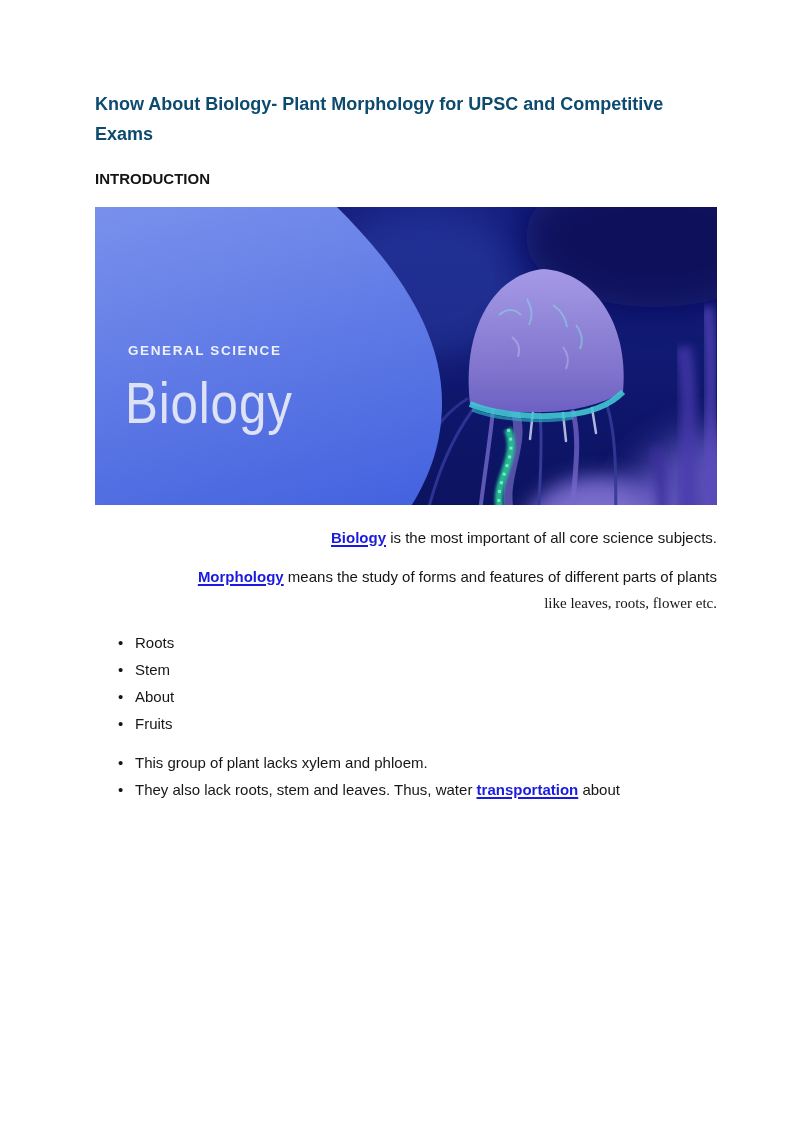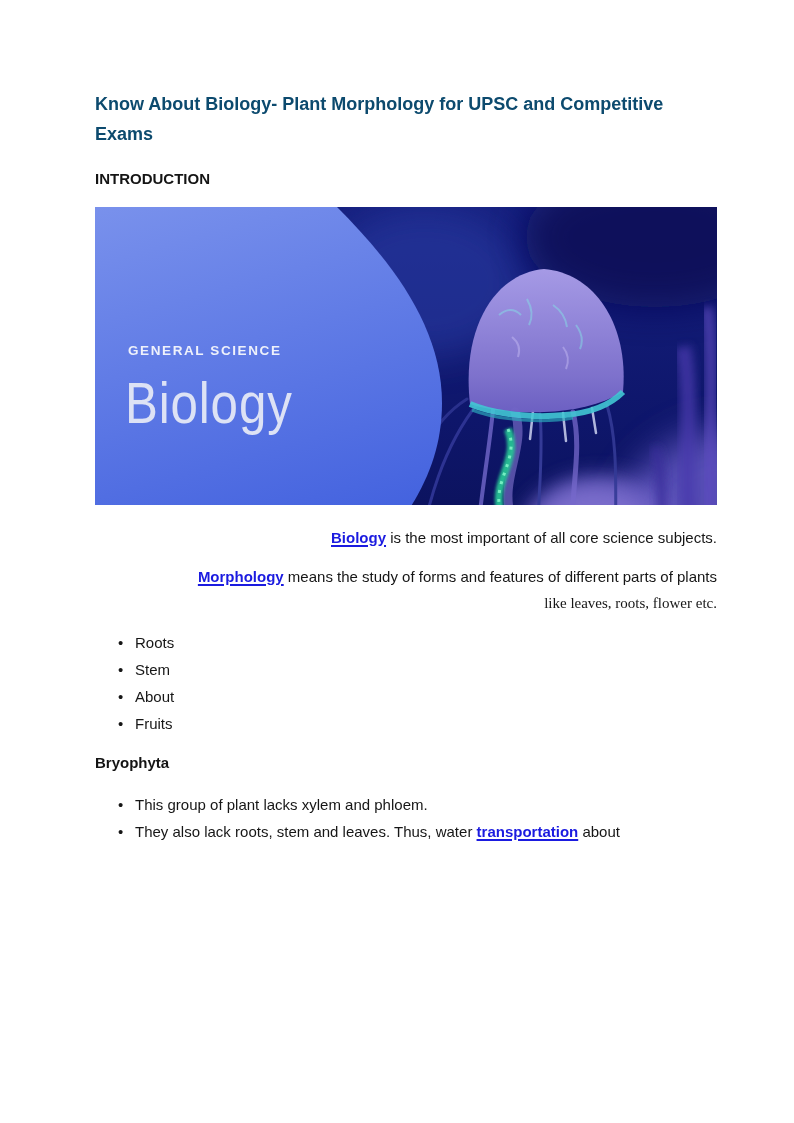--- a/index.html
+++ b/index.html
@@ -157,20 +157,19 @@
   <p class="para"><a href="#" class="doclink">Morphology</a><span> means the study of forms and features of different parts of plants</span><span class="blockline">like leaves, roots, flower etc.</span></p>
 
 
   <ul class="doclist">
     <li><span class="bullet">•</span><span>Roots</span></li>
     <li><span class="bullet">•</span><span>Stem</span></li>
     <li><span class="bullet">•</span><span>About</span></li>
     <li><span class="bullet">•</span><span>Fruits</span></li>
   </ul>
 
-  <h3 class="section-heading">Bryophyta</h3>
 
   <ul class="doclist">
     <li><span class="bullet">•</span><span>This group of plant lacks xylem and phloem.</span></li>
     <li><span class="bullet">•</span><span>They also lack roots, stem and leaves. Thus, water </span><a href="#" class="doclink">transportation</a><span> about</span></li>
   </ul>
 
 </div>
 
 </body></html>

